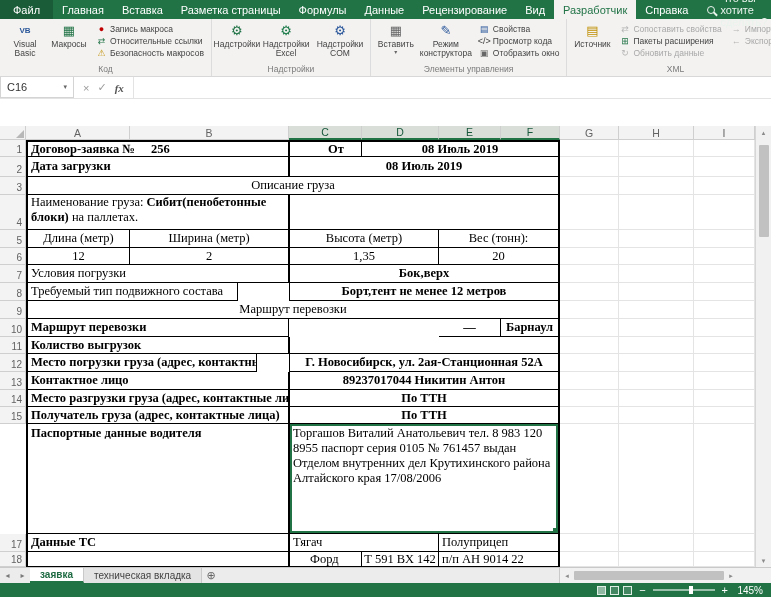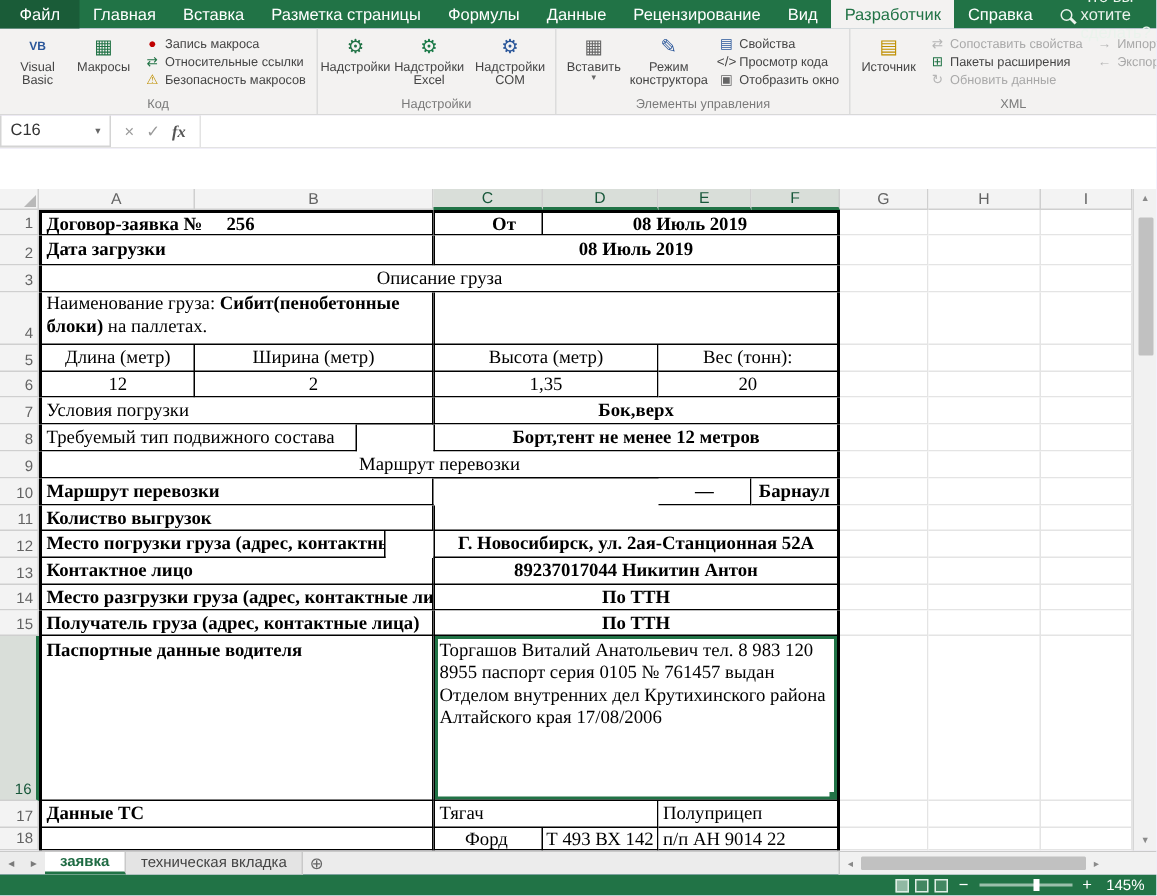--- a/index.html
+++ b/index.html
@@ -1,17 +1,17 @@
 <!DOCTYPE html>
 <html><head>
 <meta charset="utf-8">
 <style>
 *{margin:0;padding:0;box-sizing:border-box;}
 html,body{width:771px;height:597px;overflow:hidden;background:#fff;font-family:"Liberation Sans",sans-serif;}
-.app{position:relative;width:771px;height:597px;background:#c4b5fd;}
+.app{position:relative;width:771px;height:597px;background:#0ea5e9;border-radius:10px;}
 
 
 .tabbar{height:19px;background:#217346;display:flex;align-items:stretch;color:#fff;font-size:11px;}
 .tabs{display:flex;align-items:stretch;}
 .rtab{padding:0 9px;display:flex;align-items:center;cursor:pointer;white-space:nowrap;}
 .rtab.file{background:#1a5c38;padding:0 13px;}
 .rtab.active{background:#f3f2f1;color:#217346;}
 .search-box{display:flex;align-items:center;gap:5px;padding:0 10px;color:#eaf3ec;}
 .mag{width:8px;height:8px;border:1.5px solid #eaf3ec;border-radius:50%;position:relative;flex:0 0 auto;}
 .mag::after{content:"";position:absolute;width:5px;height:1.5px;background:#eaf3ec;transform:rotate(45deg);right:-4px;bottom:-2px;}
@@ -339,37 +339,36 @@
         <div class="cell b ac blc br2" style="left: 289px; top: 264px; width: 271px; height: 17px;">По ТТН</div>
         <div class="fcell" style="left: 560px; top: 264px; width: 59px; height: 17px;"></div>
         <div class="fcell" style="left: 619px; top: 264px; width: 75px; height: 17px;"></div>
         <div class="fcell" style="left: 694px; top: 264px; width: 61px; height: 17px;"></div>
         <div class="rowhead" style="top: 281px; height: 17px;">15</div>
         <div class="cell b bl" style="left: 26px; top: 281px; width: 263px; height: 17px;">Получатель груза (адрес, контактные лица)</div>
         <div class="cell b ac blc br2" style="left: 289px; top: 281px; width: 271px; height: 17px;">По ТТН</div>
         <div class="fcell" style="left: 560px; top: 281px; width: 59px; height: 17px;"></div>
         <div class="fcell" style="left: 619px; top: 281px; width: 75px; height: 17px;"></div>
         <div class="fcell" style="left: 694px; top: 281px; width: 61px; height: 17px;"></div>
-        <div class="rowhead selh" style="top: 298px; height: 110px;">16</div>
         <div class="cell b vt bl" style="left: 26px; top: 298px; width: 263px; height: 110px;">Паспортные данные водителя</div>
         <div class="cell vt wrap selcell blc br2" style="left: 289px; top: 298px; width: 271px; height: 110px;">Торгашов Виталий Анатольевич тел. 8 983 120 8955 паспорт серия  0105 № 761457 выдан Отделом внутренних дел Крутихинского района Алтайского края 17/08/2006</div>
         <div class="fcell" style="left: 560px; top: 298px; width: 59px; height: 110px;"></div>
         <div class="fcell" style="left: 619px; top: 298px; width: 75px; height: 110px;"></div>
         <div class="fcell" style="left: 694px; top: 298px; width: 61px; height: 110px;"></div>
         <div class="rowhead" style="top: 408px; height: 18px;">17</div>
         <div class="cell b bl" style="left: 26px; top: 408px; width: 263px; height: 18px;">Данные  ТС</div>
         <div class="cell blc" style="left: 289px; top: 408px; width: 150px; height: 18px;">Тягач</div>
         <div class="cell br2" style="left: 439px; top: 408px; width: 121px; height: 18px;">Полуприцеп</div>
         <div class="fcell" style="left: 560px; top: 408px; width: 59px; height: 18px;"></div>
         <div class="fcell" style="left: 619px; top: 408px; width: 75px; height: 18px;"></div>
         <div class="fcell" style="left: 694px; top: 408px; width: 61px; height: 18px;"></div>
         <div class="rowhead" style="top: 426px; height: 15px; padding-left: 17px;">18</div>
         <div class="cell bl" style="left: 26px; top: 426px; width: 263px; height: 15px;"></div>
         <div class="cell blc" style="left: 289px; top: 426px; width: 73px; height: 15px; padding-left: 20px;">Форд</div>
-        <div class="cell ac" style="left: 362px; top: 426px; width: 77px; height: 15px;">Т 493 ВХ 142</div>
+        <div class="cell ac" style="left: 362px; top: 426px; width: 77px; height: 15px;">Т 591 ВХ 142</div>
         <div class="cell br2" style="left: 439px; top: 426px; width: 121px; height: 15px;">п/п АН 9014 22</div>
         <div class="fcell" style="left: 560px; top: 426px; width: 59px; height: 15px;"></div>
         <div class="fcell" style="left: 619px; top: 426px; width: 75px; height: 15px;"></div>
         <div class="fcell" style="left: 694px; top: 426px; width: 61px; height: 15px;"></div>
       </div>
     <div class="vscroll">
       <div class="varrow">▲</div>
       <div class="vthumb"></div>
       <div class="varrow down">▼</div>
     </div>

